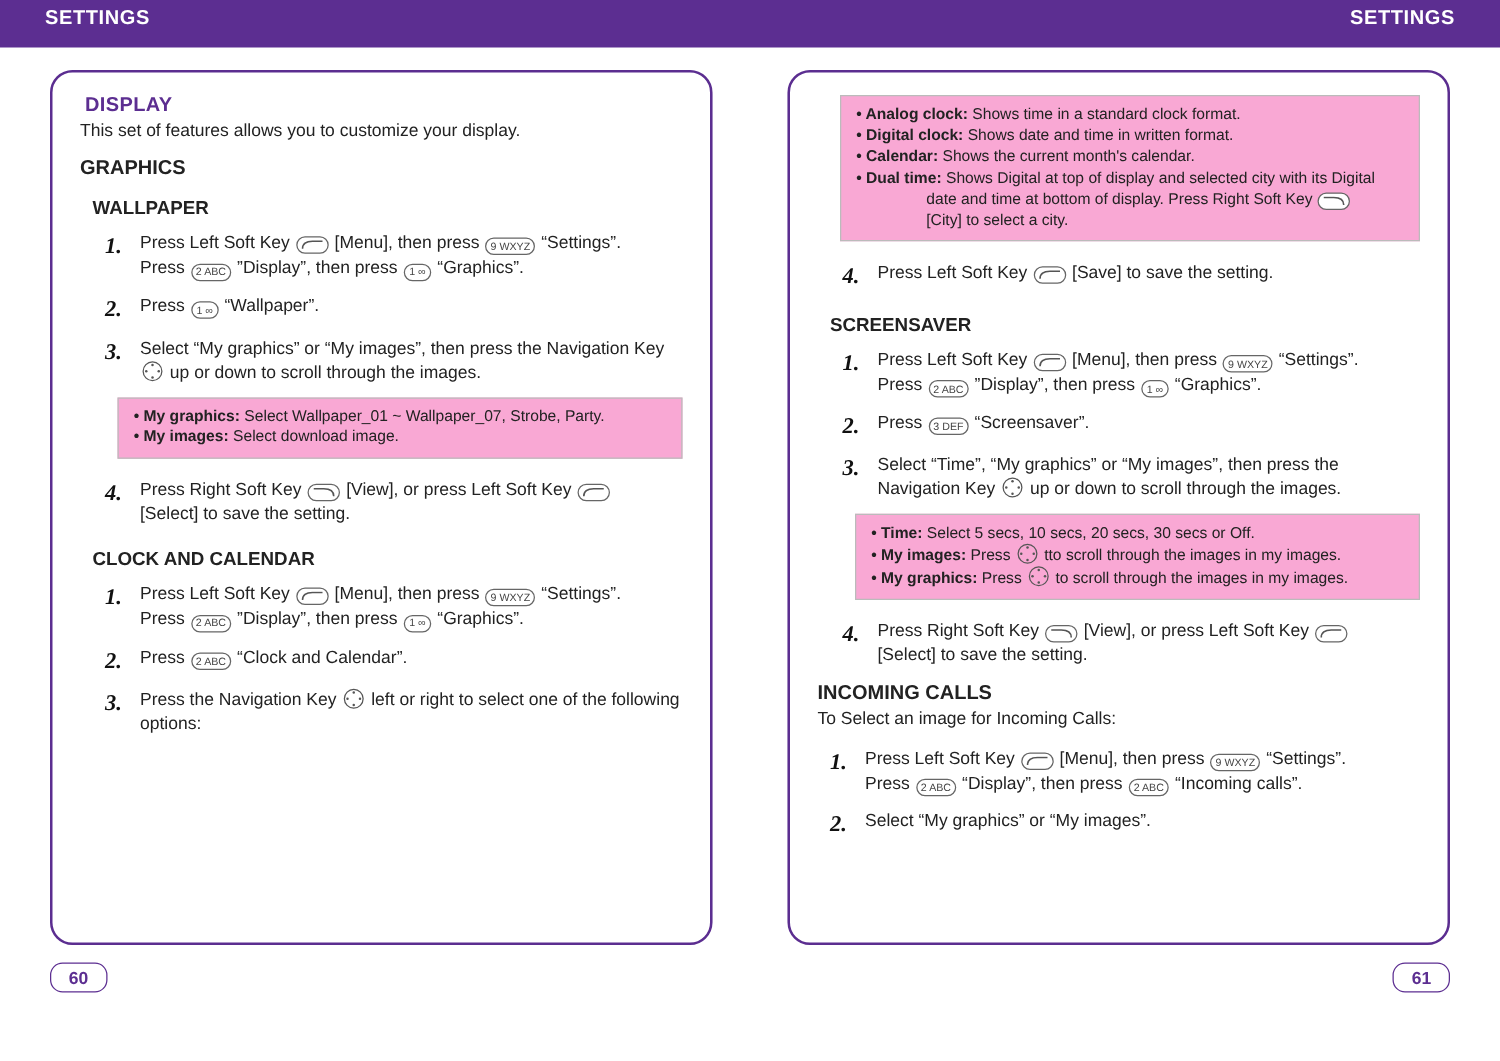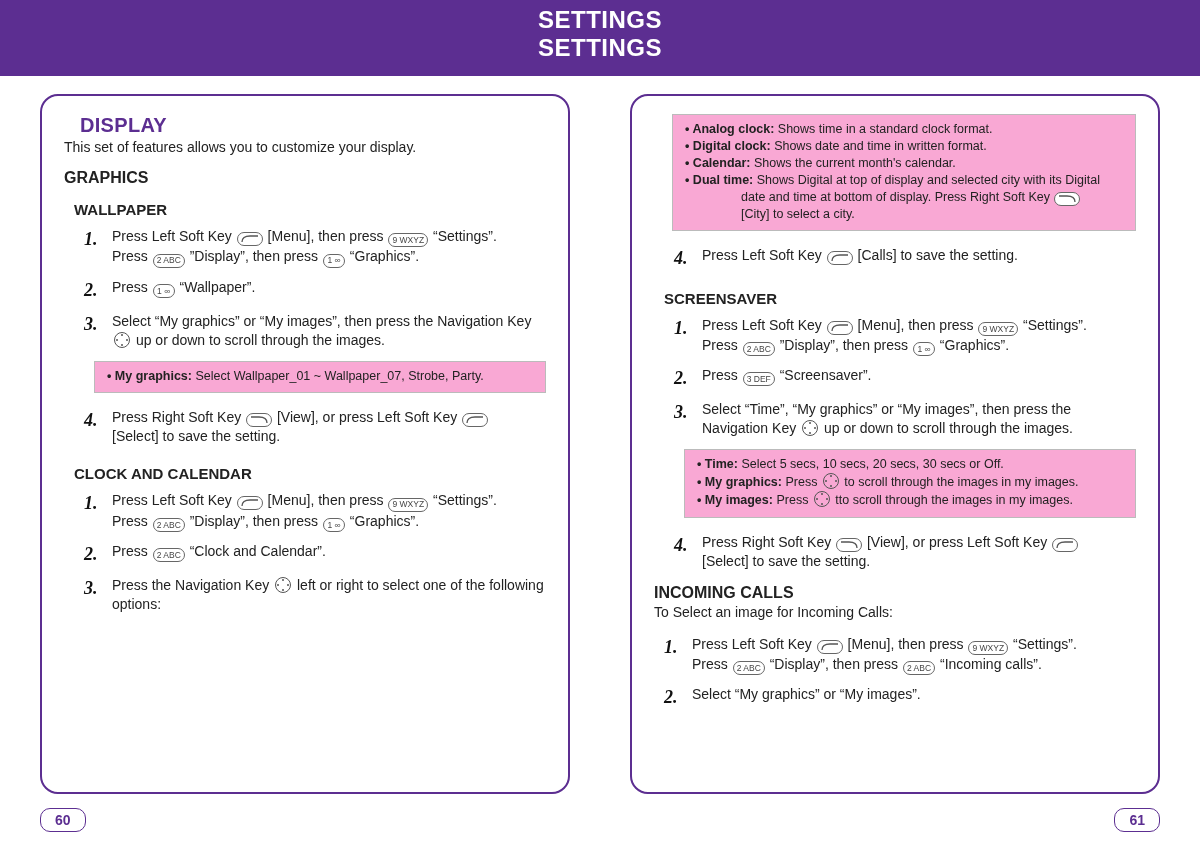--- a/index.html
+++ b/index.html
@@ -1,23 +1,23 @@
 <!DOCTYPE html>
 <html><head>
 <meta charset="utf-8">
 <style>
   :root { --purple: #5c2e91; --dark: #222; }
   * { box-sizing: border-box; }
   body { margin: 0; font-family: "Segoe UI", "Helvetica Neue", Arial, sans-serif; color: var(--dark); background:#fff; }
-  .banner { background: var(--purple); color: #fff; display: flex; justify-content: space-between; align-items: center; padding: 6px 36px 14px; font-weight: 700; font-size: 24px; letter-spacing: .5px; flex-direction: column; }
+  .banner { background: var(--purple); color: #fff; display: flex; justify-content: space-between; align-items: center; padding: 6px 36px 14px; font-weight: 700; font-size: 16px; letter-spacing: .5px; }
   .spread { display: flex; gap: 60px; padding: 18px 40px 8px; }
   .page { flex: 1 1 50%; }
   .panel { border: 2px solid var(--purple); border-radius: 18px; padding: 18px 22px 24px; min-height: 700px; position: relative; }
   .panel::after { content:""; position:absolute; inset:-2px; border:1px solid rgba(92,46,145,.25); border-radius:20px; pointer-events:none; }
-  .h1 { color: var(--purple); font-size: 20px; font-weight: 800; margin: 0 16px 2px; letter-spacing:.3px; }
+  .h1 { color: var(--purple); font-size: 16px; font-weight: 800; margin: 0 4px 2px; letter-spacing:.3px; }
   .lead { font-size: 14px; margin: 0 0 14px; }
   .h2 { font-size: 16px; font-weight: 800; margin: 10px 0 2px; }
   .h3 { font-size: 15px; font-weight: 800; margin: 14px 0 4px 10px; }
   .sub { font-size: 14px; margin: 0 0 10px; }
   ol.steps { list-style: none; margin: 0 0 6px 10px; padding: 0; }
   ol.steps > li { display: flex; align-items: flex-start; gap: 10px; font-size: 14px; line-height: 1.35; padding: 5px 0 5px 10px; }
   .num { font-family: Georgia, "Times New Roman", serif; font-style: italic; font-weight: 700; font-size: 18px; min-width: 18px; color:#111; }
   .note { margin: 4px 0 10px 30px; border: 1px solid #bbb; background: #f9a8d4; padding: 6px 12px 8px; font-size: 12.5px; line-height: 1.35; }
   .note ul { margin:0; padding:0; list-style:none; }
   .note li { padding-left: 0; }
@@ -68,20 +68,21 @@
           <span><span>Press </span><span class="k sm">1 ∞</span><span> “Wallpaper”.</span></span>
         </li>
         <li>
           <span class="num">3.</span>
           <span><span>Select “My graphics” or “My images”, then press the Navigation Key </span><span class="nav"></span><span> up or down to scroll through the images.</span></span>
         </li>
       </ol>
       <div class="note">
         <ul>
           <li><b>My graphics:</b><span> Select Wallpaper_01 ~  Wallpaper_07, Strobe, Party.</span></li>
+          <li><b>My images:</b><span> Select download image.</span></li>
         </ul>
       </div>
       <ol class="steps">
         <li>
           <span class="num">4.</span>
           <span><span>Press Right Soft Key </span><span class="k ic">
                 <svg width="18" height="8" viewBox="0 0 18 8">
                   <path d="M1 1 L9 1 Q17 1 17 7" fill="none" stroke="#555" stroke-width="1.3"></path>
                 </svg>
               </span><span> [View], or press Left Soft Key </span><span class="k ic">
@@ -135,21 +136,21 @@
         </ul>
       </div>
 
       <ol class="steps">
         <li>
           <span class="num">4.</span>
           <span><span>Press Left Soft Key </span><span class="k ic">
                 <svg width="18" height="8" viewBox="0 0 18 8">
                   <path d="M1 7 Q1 1 9 1 L17 1" fill="none" stroke="#555" stroke-width="1.3"></path>
                 </svg>
-              </span><span> [Calls] to save the setting.</span></span>
+              </span><span> [Save] to save the setting.</span></span>
         </li>
       </ol>
 
       <div class="h3">SCREENSAVER</div>
       <ol class="steps">
         <li>
           <span class="num">1.</span>
           <span>
             <span>Press Left Soft Key </span><span class="k ic">
                 <svg width="18" height="8" viewBox="0 0 18 8">
@@ -164,22 +165,22 @@
           <span><span>Press </span><span class="k sm">3 DEF</span><span> “Screensaver”.</span></span>
         </li>
         <li>
           <span class="num">3.</span>
           <span><span>Select “Time”, “My graphics” or “My images”, then press the Navigation Key </span><span class="nav"></span><span> up or down to scroll through the images.</span></span>
         </li>
       </ol>
       <div class="note">
         <ul>
           <li><b>Time:</b><span> Select 5 secs, 10 secs, 20 secs, 30 secs or Off.</span></li>
+          <li><b>My images:</b><span> Press </span><span class="nav"></span><span> tto scroll through the images in my images.</span></li>
           <li><b>My graphics:</b><span> Press </span><span class="nav"></span><span> to scroll through the images in my images.</span></li>
-          <li><b>My images:</b><span> Press </span><span class="nav"></span><span> tto scroll through the images in my images.</span></li>
         </ul>
       </div>
       <ol class="steps">
         <li>
           <span class="num">4.</span>
           <span><span>Press Right Soft Key </span><span class="k ic">
                 <svg width="18" height="8" viewBox="0 0 18 8">
                   <path d="M1 1 L9 1 Q17 1 17 7" fill="none" stroke="#555" stroke-width="1.3"></path>
                 </svg>
               </span><span> [View], or press Left Soft Key </span><span class="k ic">

